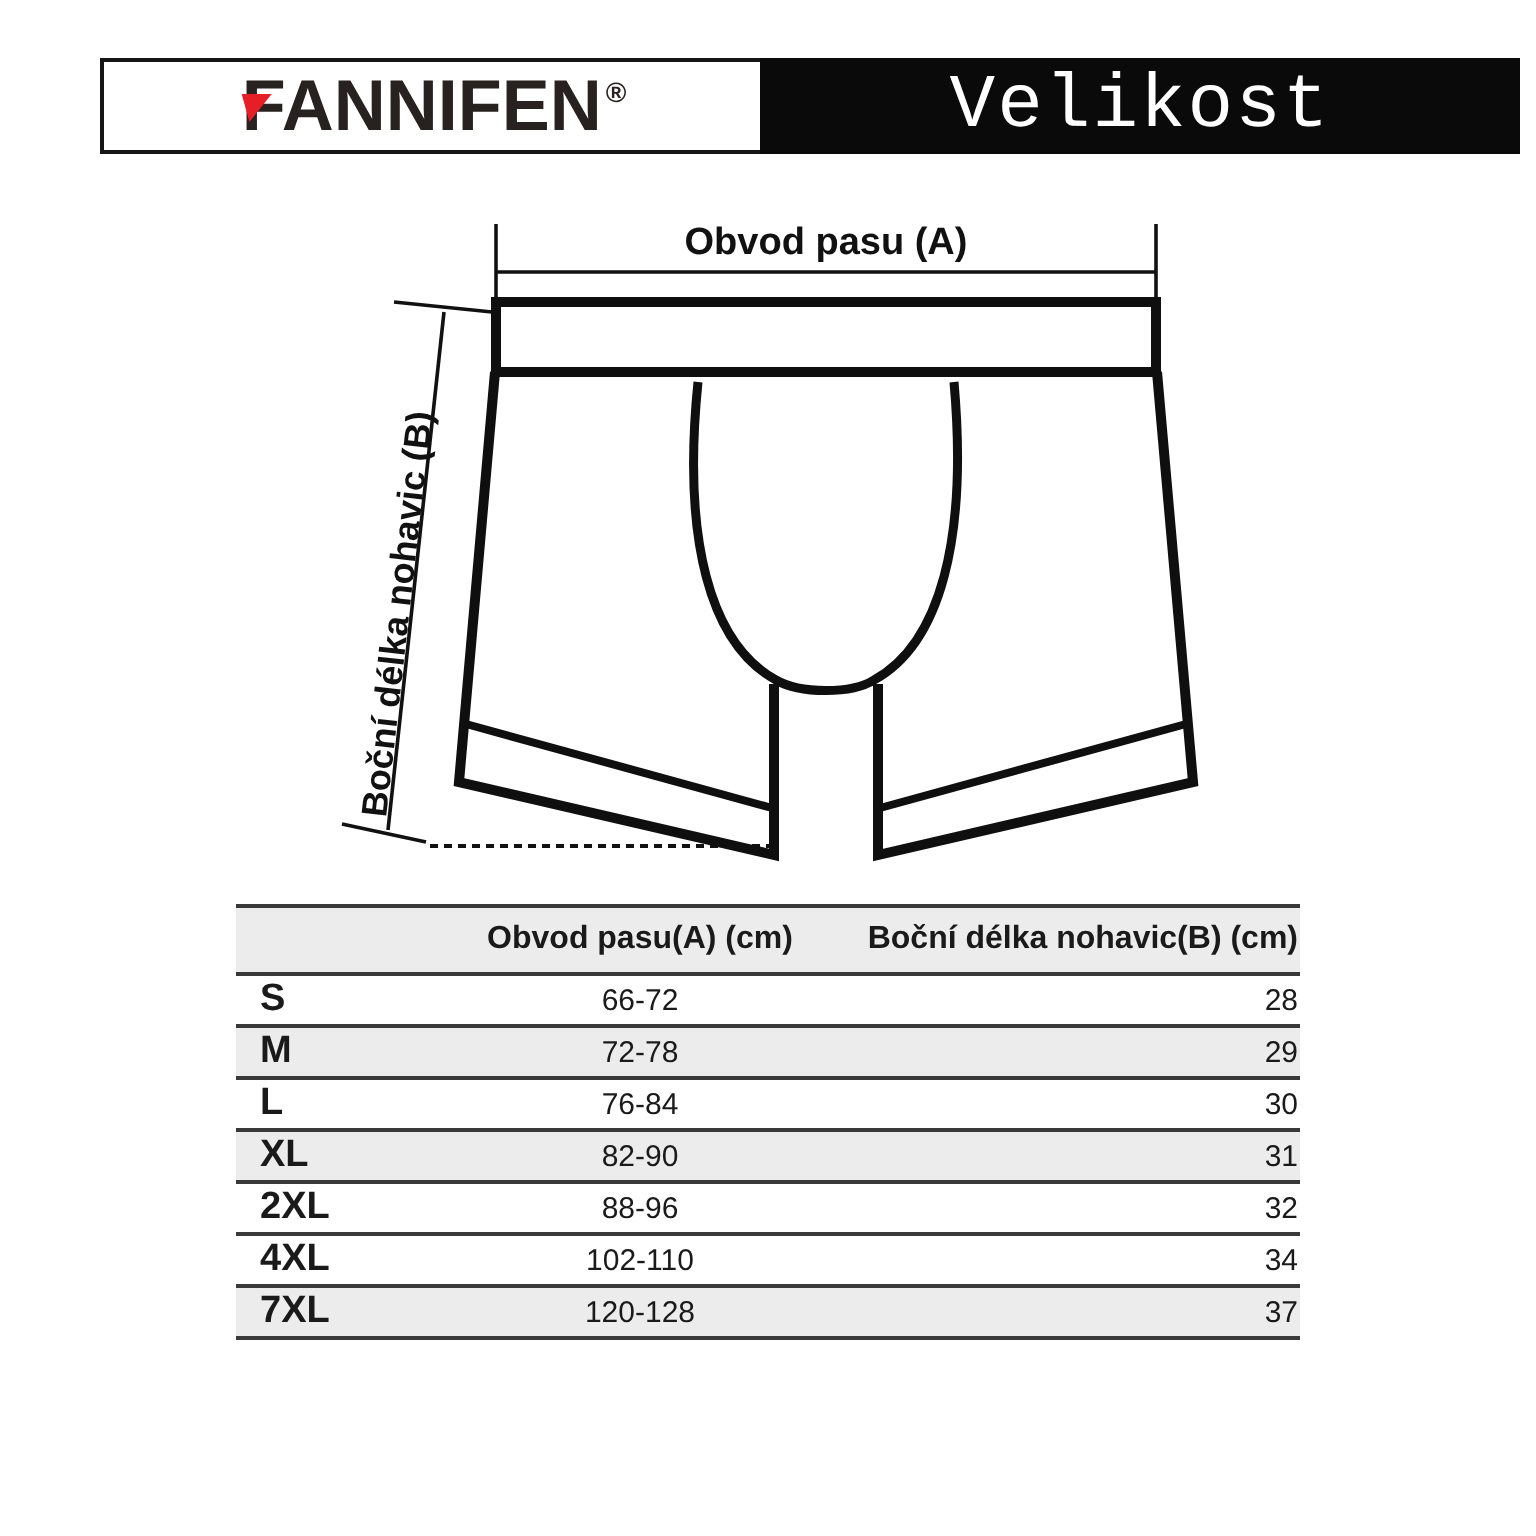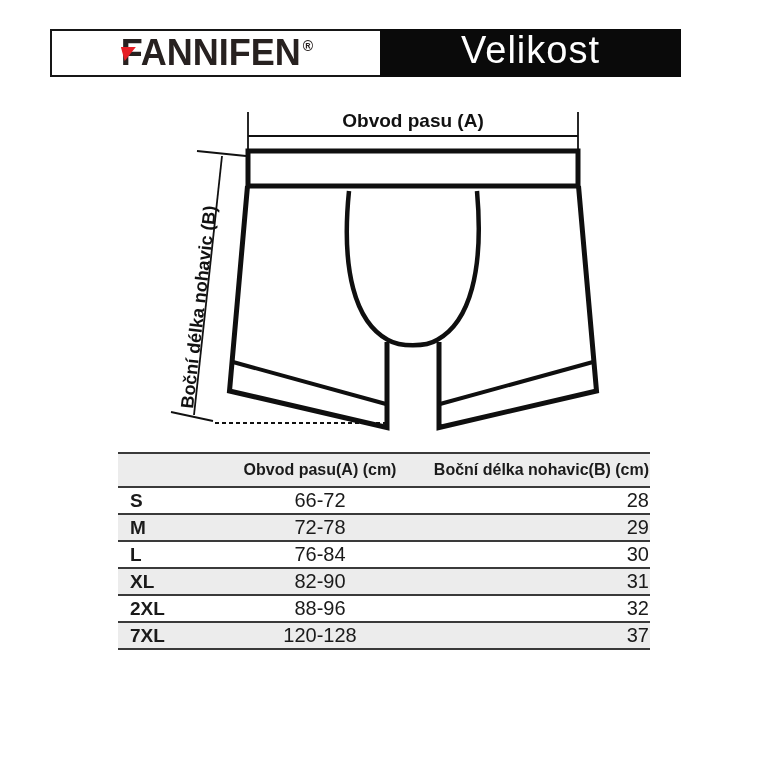--- a/index.html
+++ b/index.html
@@ -19,44 +19,44 @@
     font-weight:bold; font-size:36px; color:#272120; letter-spacing:0px;
   }
   .brand-reg { font-weight:bold; font-size:14px; color:#272120;
     position:relative; top:-14px; left:2px; }
   .brand-triangle {
     position:absolute; left:0px; top:12px; width:15px; height:14px;
     background:var(--accent,#e61e25);
     clip-path:polygon(0 0, 100% 0, 26% 100%);
   }
   .title-box {
-    position:absolute; left:380px; top:29px; width:301px; height:48px;
+    position:absolute; left:380px; top:29px; width:380px; height:48px;
     background:var(--header-bg,#0a0a0a);
-    display:flex; align-items:flex-start; justify-content:center;
+    display:flex; align-items:center; justify-content:center;font-family:Liberation Mono, monospace;
   }
   .title-text { color:#ffffff; font-size:38px; font-weight:400; letter-spacing:1px; }
 
   
   .diagram { position:absolute; left:140px; top:95px; }
   .diagram text { font-family:"Liberation Sans", sans-serif; font-weight:bold; fill:#111; }
 
   
   .size-table {
     position:absolute; left:118px; top:452px; width:532px;
     border-collapse:collapse; table-layout:fixed;
   }
   .size-table thead tr { background:var(--alt,#ececec); height:34px; }
   .size-table th {
     font-size:16px; font-weight:bold; text-align:center; color:#1a1a1a;
     border-top:2px solid var(--border,#3a3a3a);
     border-bottom:2px solid var(--border,#3a3a3a);
   }
   .size-table tbody tr { height:25px; border-bottom:2px solid var(--border,#3a3a3a); background:#ffffff; }
   .size-table tbody tr.alt { background:var(--alt,#ececec); }
-  .size-table td { font-size:20px; color:#1a1a1a; }
+  .size-table td { font-size:15px; color:#1a1a1a; }
   .size-table th:nth-child(1), .size-table td:nth-child(1) { width:100px; text-align:left; padding-left:12px; }
   .size-table td:nth-child(1) { font-weight:bold; font-size:19px; }
   .size-table th:nth-child(2), .size-table td:nth-child(2) { width:176px; text-align:center; }
   .size-table th:nth-child(3), .size-table td:nth-child(3) { text-align:right; }
 </style>
 </head>
 <body>
 
 <div class="page">
 
@@ -129,20 +129,25 @@
       <td>31</td>
     </tr>
 
     <tr>
       <td>2XL</td>
       <td>88-96</td>
       <td>32</td>
     </tr>
 
 
+    <tr>
+      <td>4XL</td>
+      <td>102-110</td>
+      <td>34</td>
+    </tr>
 
 
 
     <tr class="alt">
       <td>7XL</td>
       <td>120-128</td>
       <td>37</td>
     </tr>
   </tbody>
   </table>

